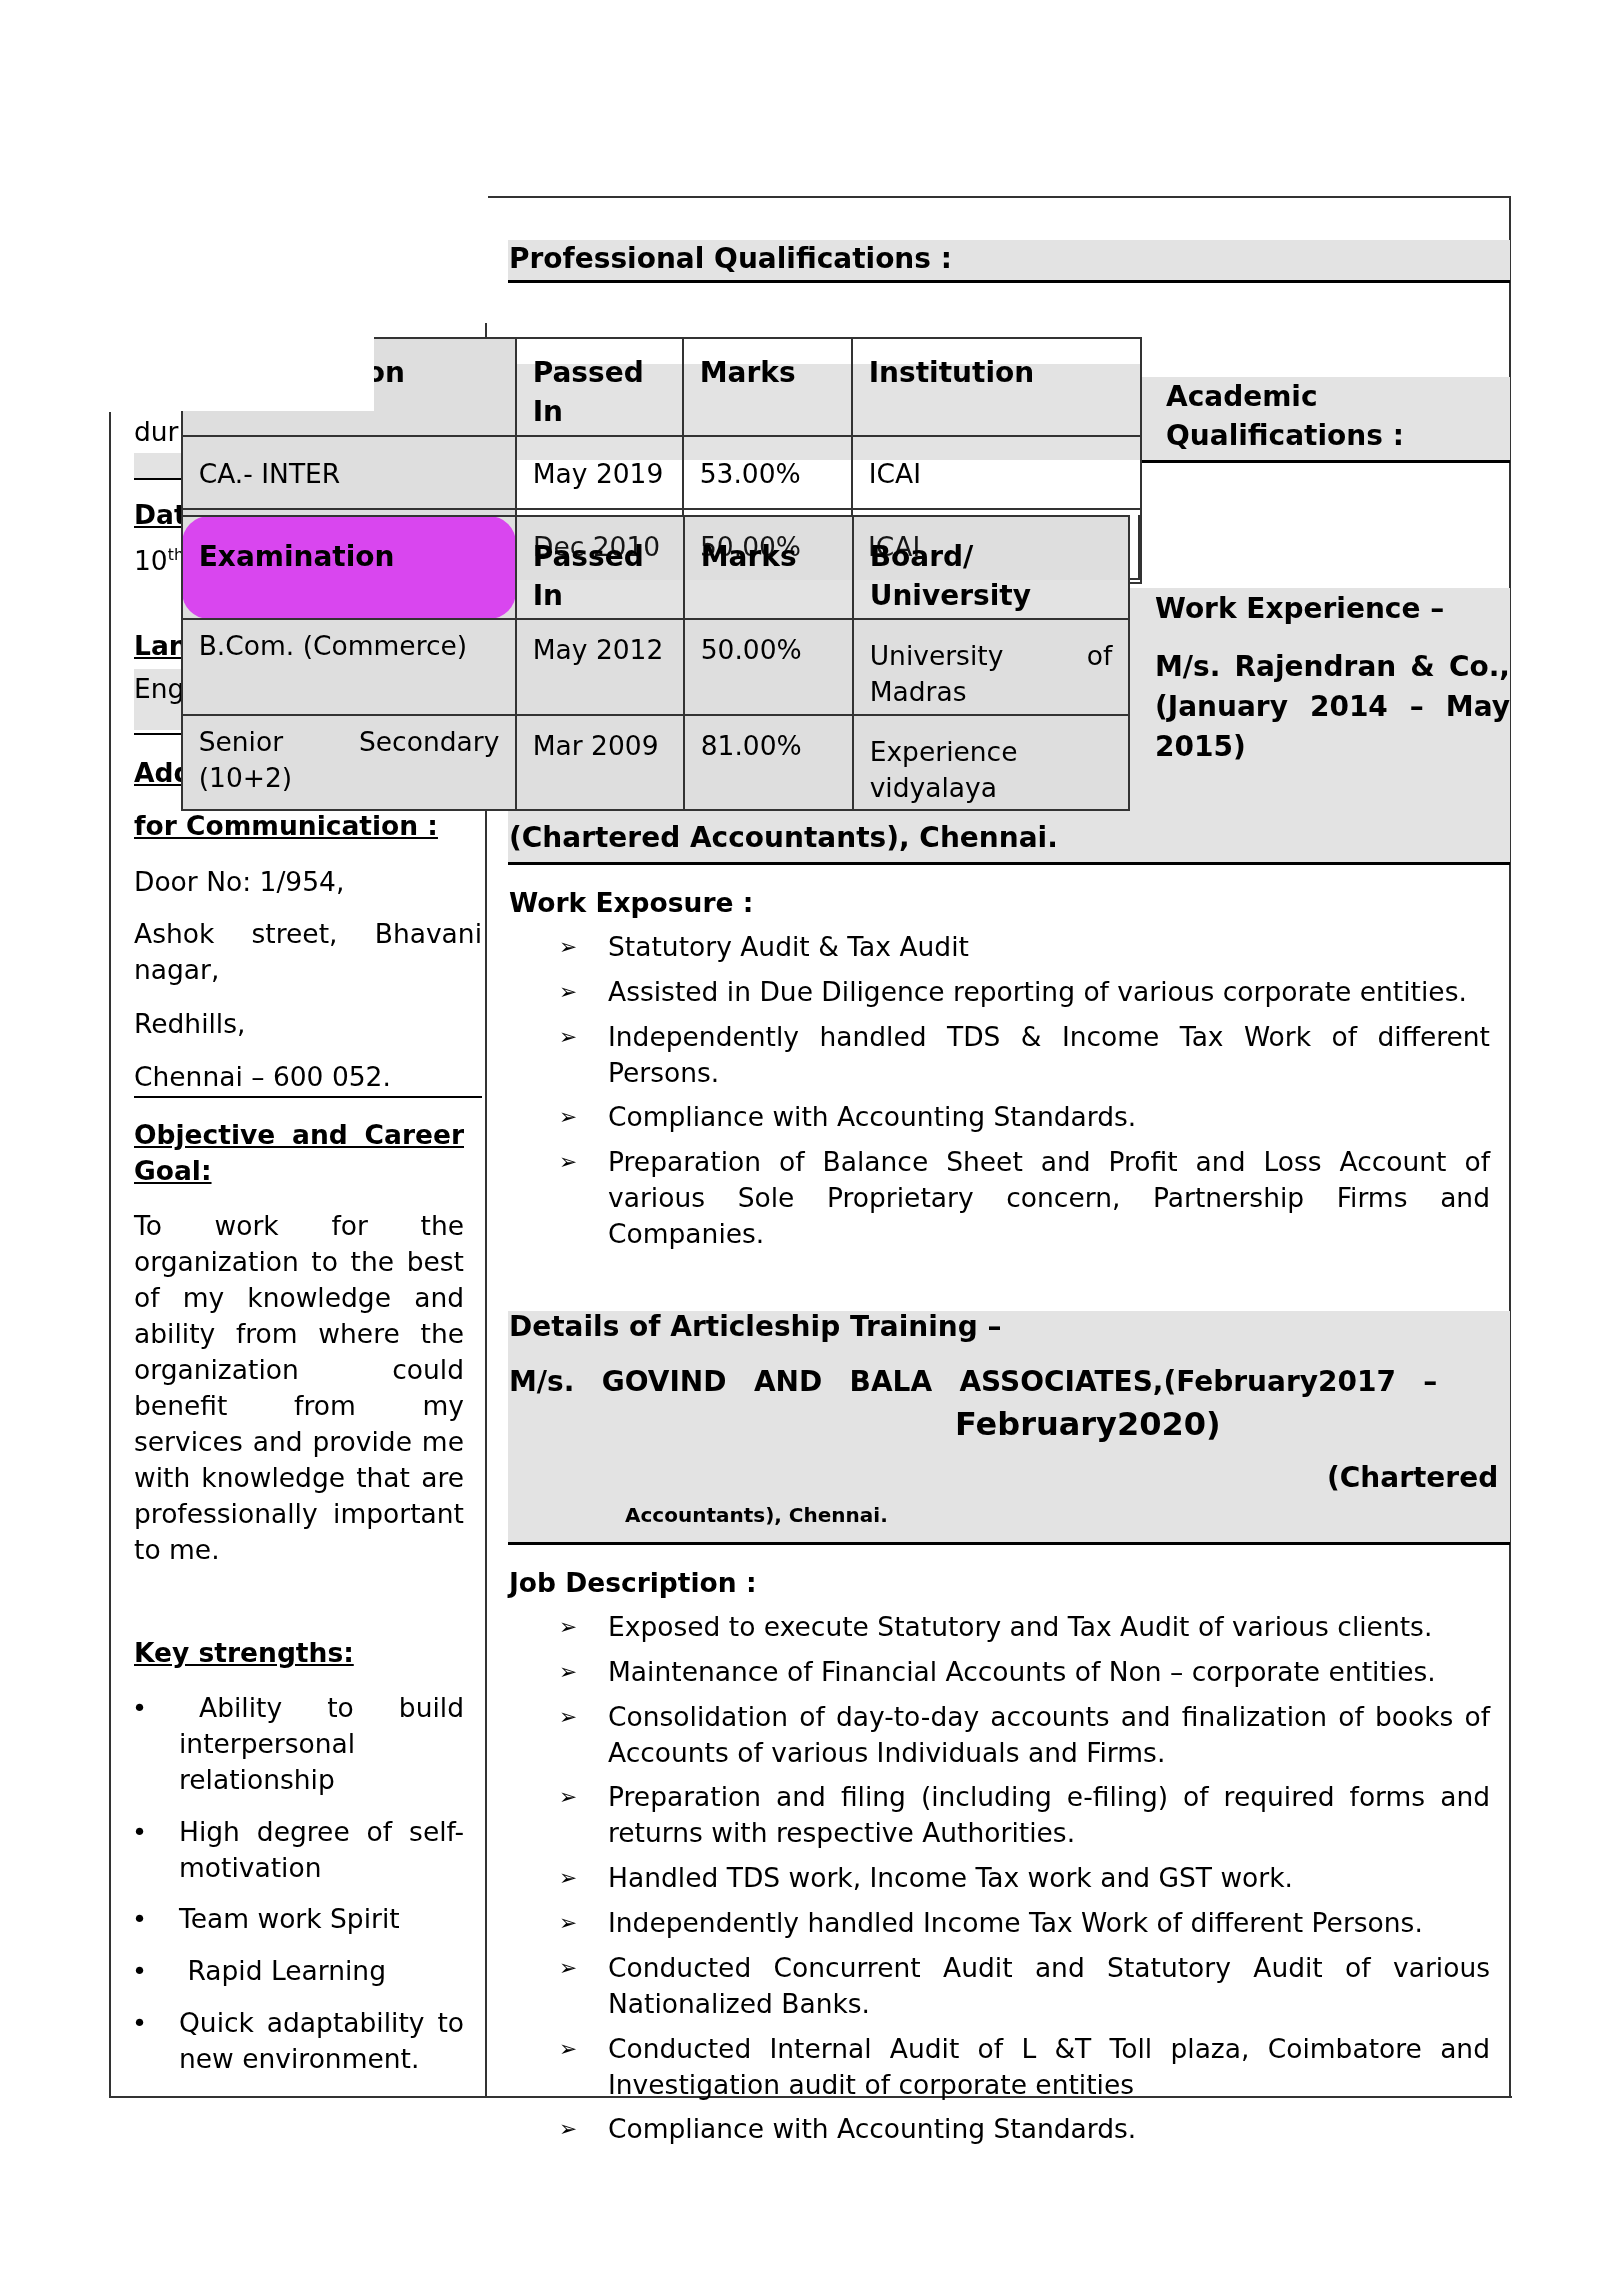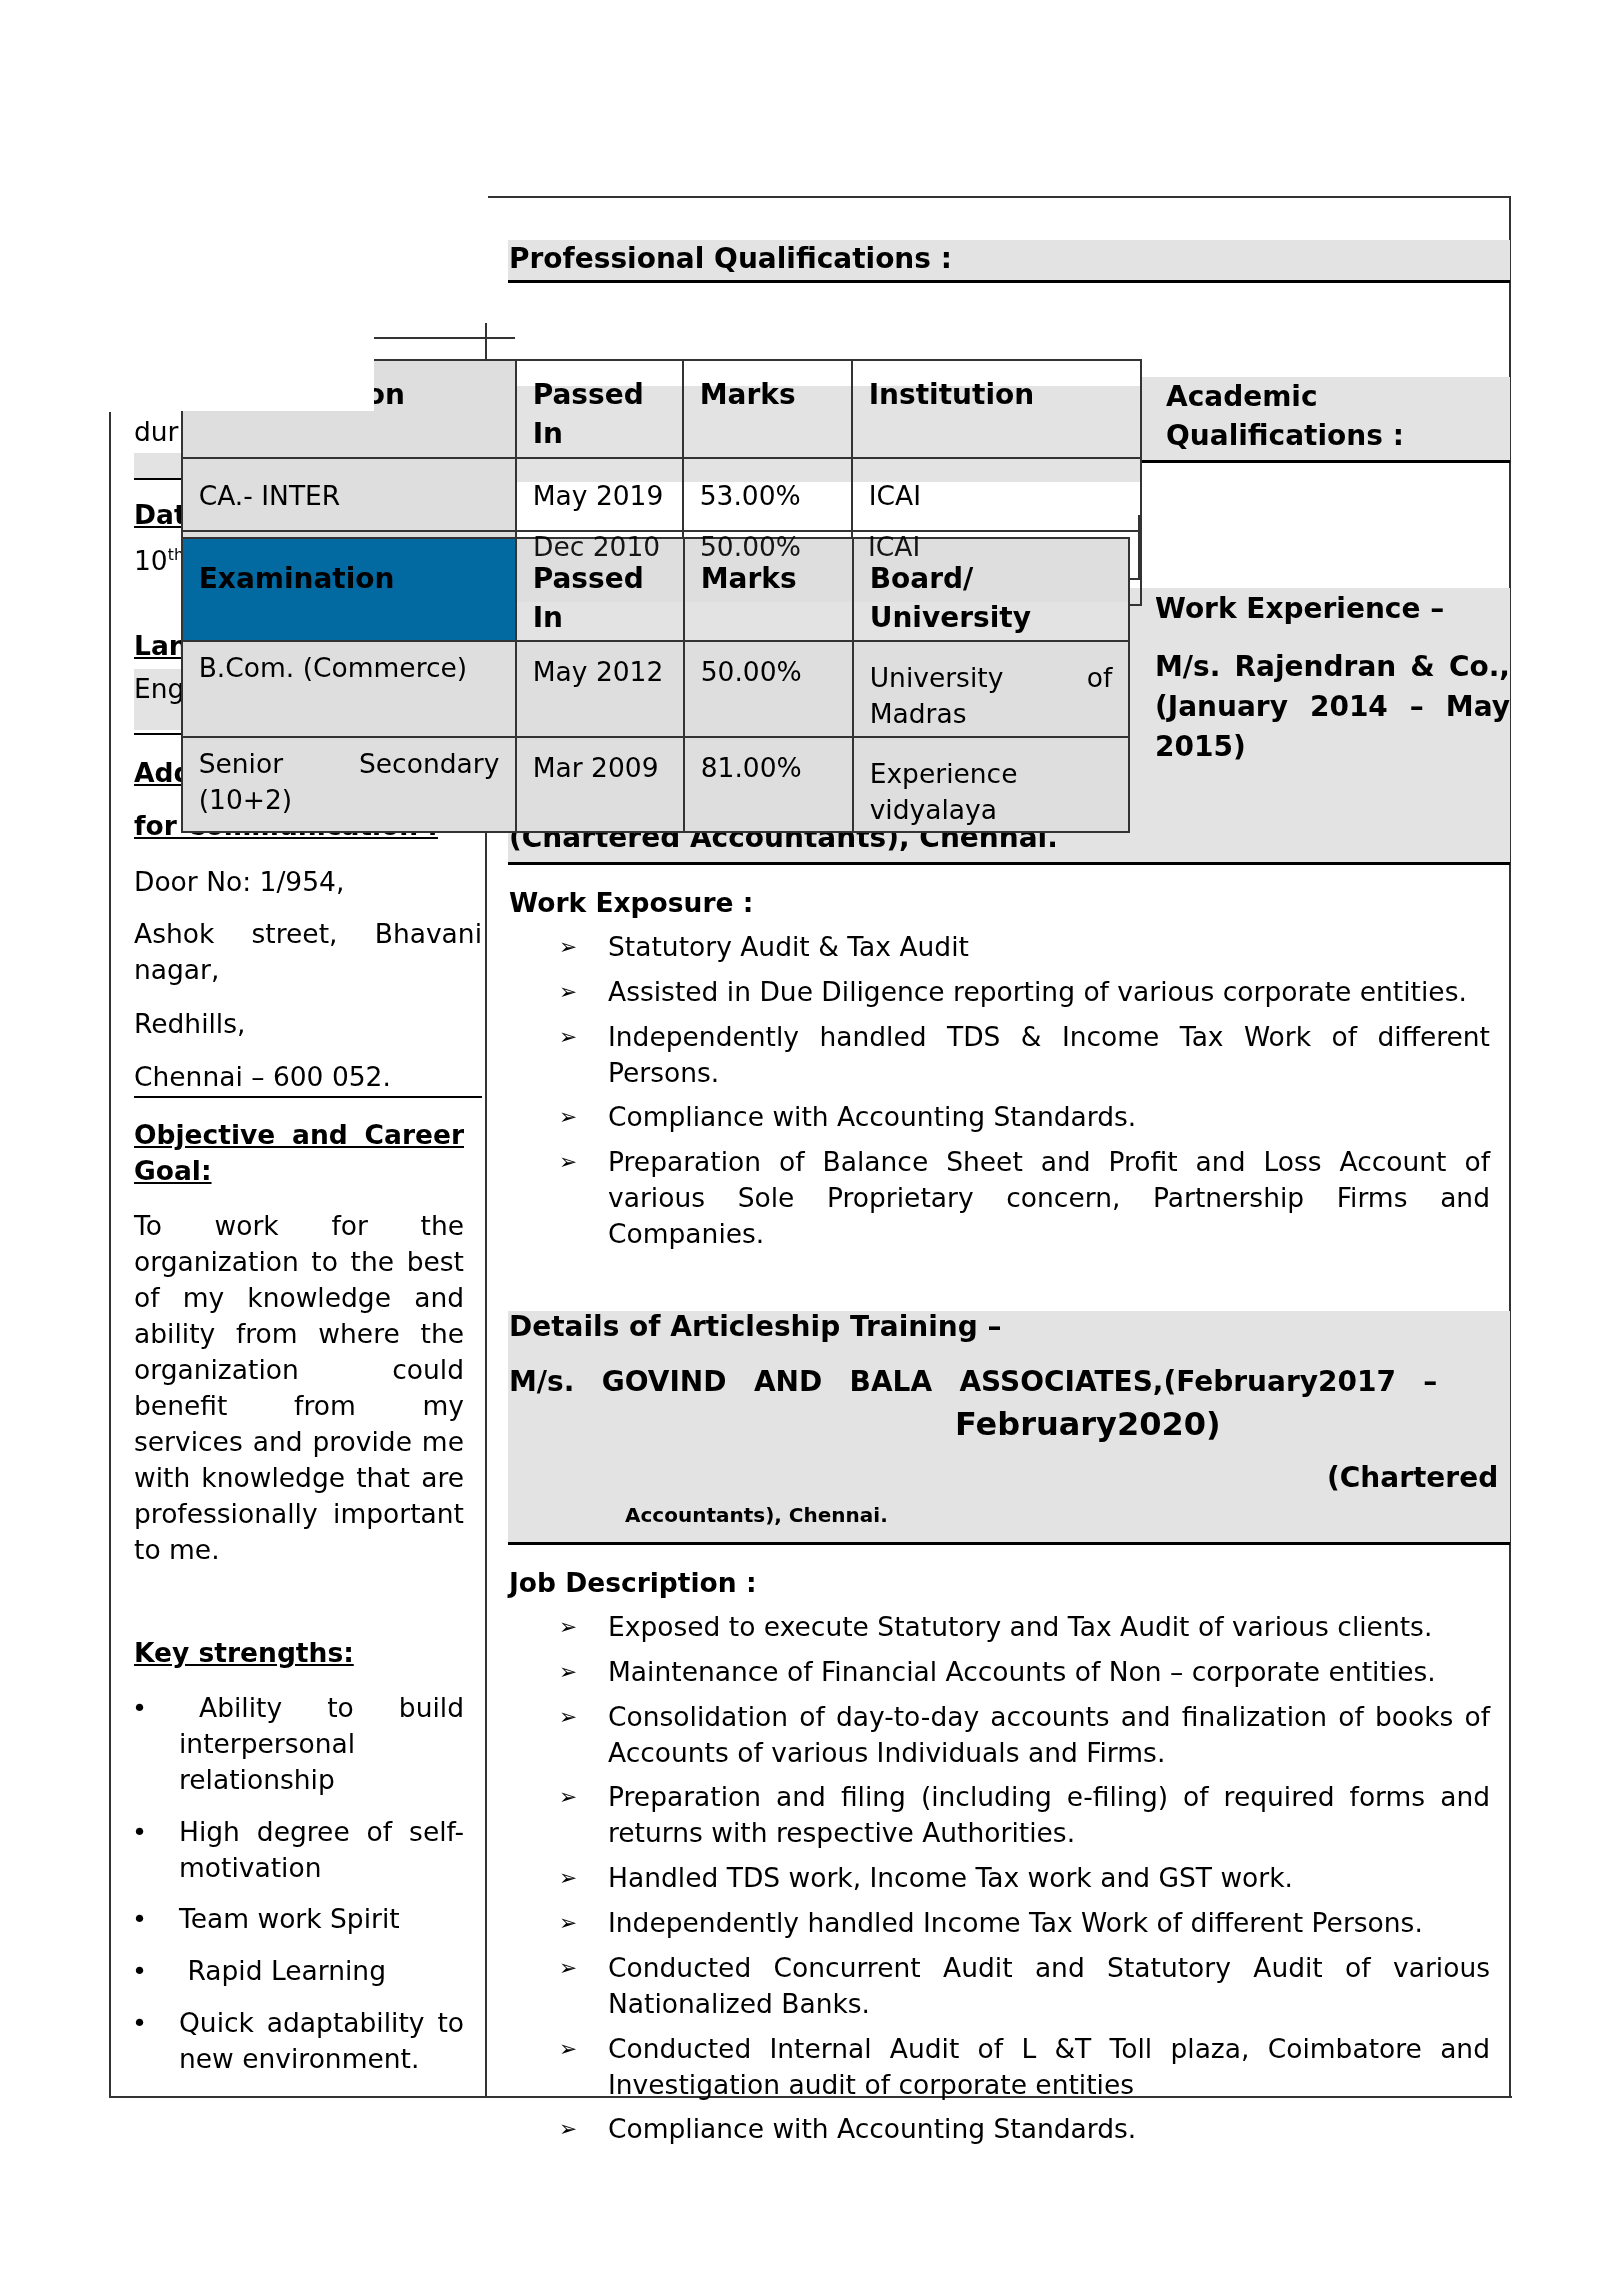--- a/index.html
+++ b/index.html
@@ -5,21 +5,21 @@
   html, body { margin:0; padding:0; background:#ffffff; }
   body { width:1621px; height:2293px; position:relative; overflow:hidden;
          font-family:"DejaVu Sans", sans-serif; color:#000; font-size:26.5px; }
   .abs { position:absolute; }
   .line { position:absolute; background:#333; }
   .band { position:absolute; background:#e3e3e3; }
   .bold { font-weight:bold; }
   .ul { text-decoration:underline; }
   .just { text-align:justify; text-align-last:left; }
   .txt { line-height:36px; }
-  table.q { position:absolute; border-collapse:collapse; table-layout:fixed;margin-top:22px; }
+  table.q { position:absolute; border-collapse:collapse; table-layout:fixed; }
   table.q td { border:2px solid #333; vertical-align:top; padding:7.8px 15.7px 3.9px 15.7px;
                font-size:26.5px; line-height:36px; }
   table.q td.h { font-weight:bold; font-size:28px; line-height:39px; padding-top:13.7px; }
   ul.arrow { list-style:none; margin:0; padding:0; }
   ul.arrow li { position:relative; padding-left:98px; line-height:36px; margin-bottom:8.8px; text-align:justify; }
   ul.arrow li .ar { position:absolute; left:49px; top:0; font-size:21.6px; }
   ul.dots { list-style:none; margin:0; padding:0; }
   ul.dots li { position:relative; padding-left:47px; line-height:36px; margin-bottom:15.7px; text-align:justify; }
   ul.dots li .dt { position:absolute; left:0; top:0; font-size:25.5px; }
 </style>
@@ -145,21 +145,21 @@
 
 <table class="q" style="left:181px; top:515px; width:947px; background:#dedede;">
   <colgroup>
       <col style="width:334px">
       <col style="width:168px">
       <col style="width:169px">
       <col style="width:276px">
     </colgroup>
   <tbody>
       <tr style="height:95px;">
-    <td class="h" style="background:#0369a1; padding-top:19.6px;">Examination</td>
+    <td class="h" style="background:#d946ef; padding-top:19.6px;border-radius:27px;">Examination</td>
     <td class="h" style="background:linear-gradient(transparent 0 63px,#e3e3e3 63px); padding-top:19.6px;">Passed In</td>
     <td class="h" style="background:linear-gradient(transparent 0 63px,#e3e3e3 63px); padding-top:19.6px;">Marks</td>
     <td class="h" style="background:linear-gradient(transparent 0 63px,#e3e3e3 63px); padding-top:19.6px;">Board/ University</td>
   </tr>
   <tr style="height:91px;">
     <td style="padding-top:7.8px;">B.Com. (Commerce)</td>
     <td style="padding-top:11.8px;">May 2012</td>
     <td style="padding-top:11.8px;">50.00%</td>
     <td class="just" style="padding-top:17.6px; word-spacing:59px;">University of Madras</td>
   </tr>

